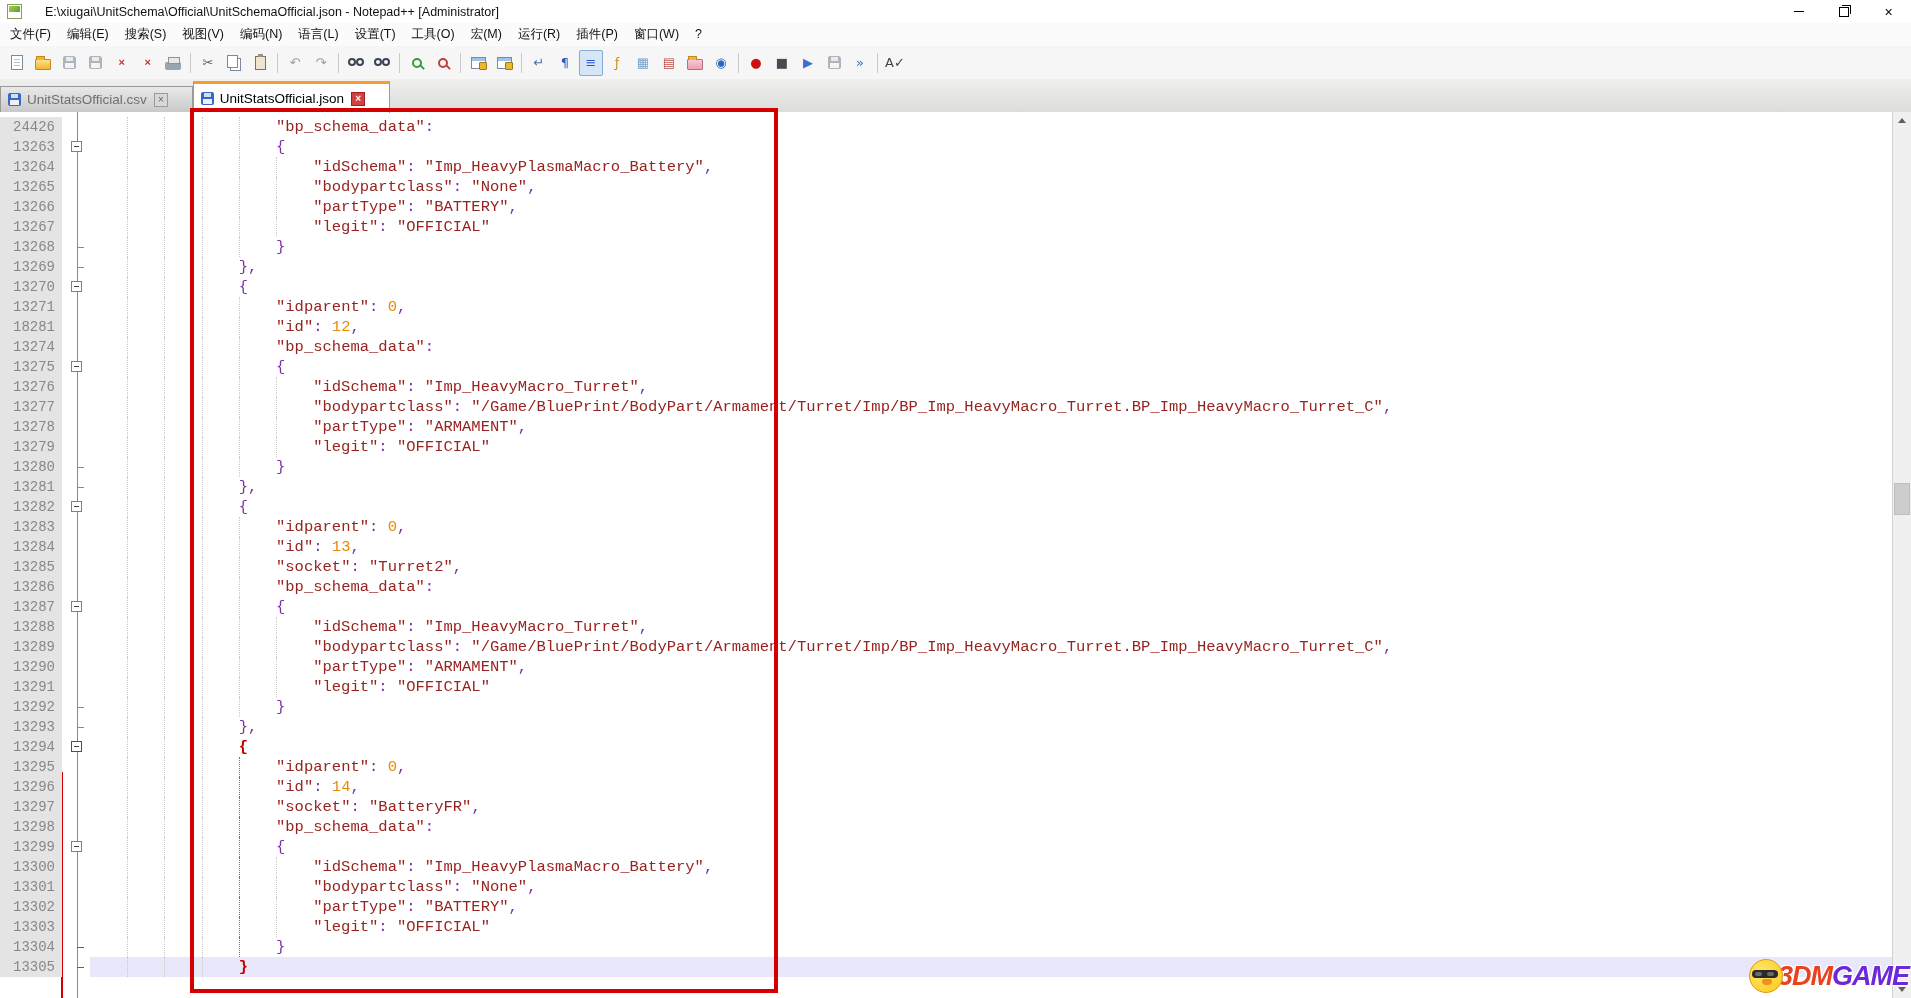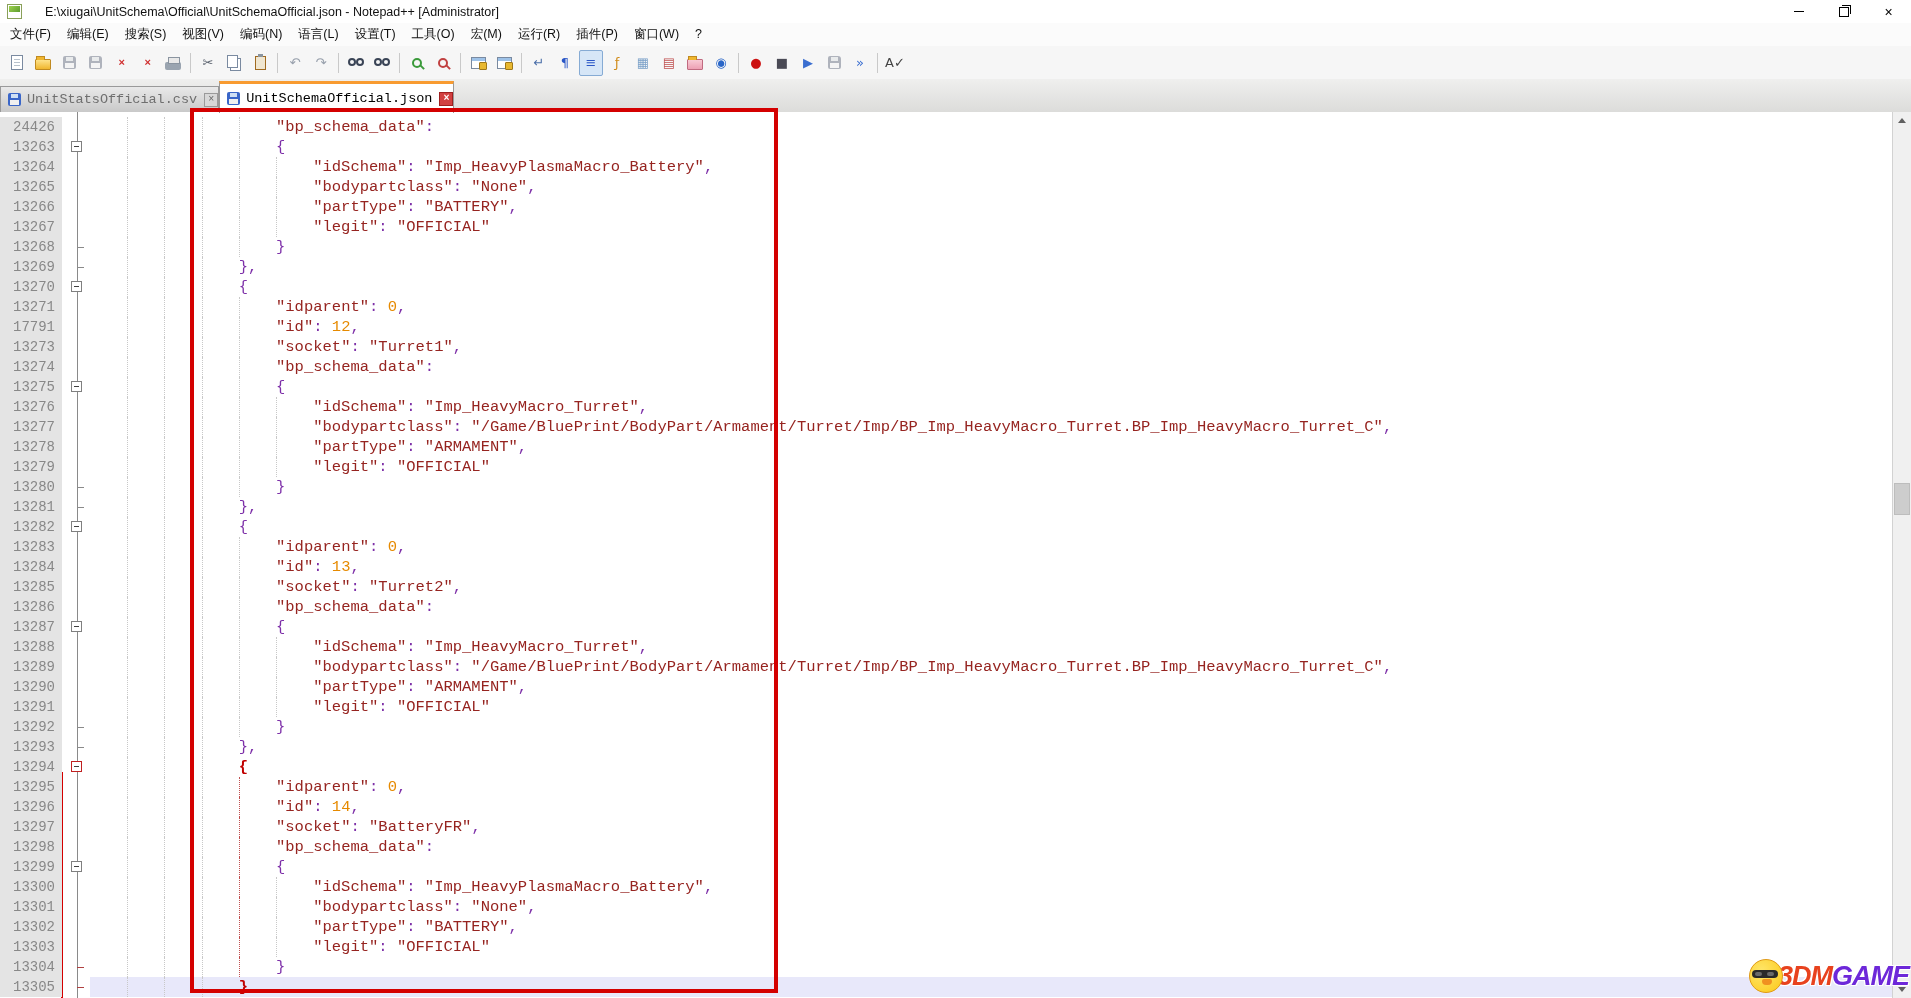--- a/index.html
+++ b/index.html
@@ -58,22 +58,22 @@
   .ic-win::before{content:"";position:absolute;left:0;top:0;right:0;height:3px;background:#9ec2e8;}
   .ic-win::after{content:"";position:absolute;right:-2px;bottom:-2px;width:6px;height:6px;background:#e8b830;border:1px solid #a07818;border-radius:1px;}
   .ic-pages{width:11px;height:13px;background:#fff;border:1px solid #7a8aa0;box-sizing:border-box;box-shadow:3px 3px 0 -1px #fff,3px 3px 0 0 #7a8aa0;margin:-3px 3px 0 0;}
   .ic-clip{width:11px;height:14px;background:#f0e6d0;border:1px solid #a06a20;box-sizing:border-box;}
   .ic-clip::before{content:"";position:absolute;left:2px;top:-3px;width:5px;height:3px;background:#8a949e;}
 
   
   .tabbar{position:absolute;left:0;top:79px;right:0;height:33px;
     background:linear-gradient(#efefee,#dcdcda);border-bottom:1px solid #8f8f8f;
     display:flex;align-items:flex-end;}
-  .tab{display:flex;align-items:center;height:26px;padding:0 0 0 7px;box-sizing:border-box;
-    border:1px solid #9a9a9a;border-bottom:none;font-family:Liberation Mono, monospace;
+  .tab{display:flex;align-items:center;height:26px;padding:0 24px 0 7px;box-sizing:border-box;
+    border:1px solid #9a9a9a;border-bottom:none;font-family:Liberation Sans, sans-serif;
     font-size:13.5px;white-space:nowrap;text-align:right;}
   .tab.inactive{background:linear-gradient(#e9e9e9,#c9c9c9);color:#6f6f6f;}
   .tab.active{background:#fff;color:#000;height:32px;border-top:3px solid #f89b30;position:relative;top:1px;z-index:3;}
   .floppy{width:13px;height:13px;background:#3a66c8;border-radius:2px;position:relative;margin-right:6px;flex:0 0 auto;}
   .floppy::before{content:"";position:absolute;left:3px;top:1px;width:7px;height:4px;background:#cfe0f4;}
   .floppy::after{content:"";position:absolute;left:2px;bottom:1px;width:9px;height:5px;background:#f0f0f0;}
   .tclose{margin-left:7px;width:12px;height:12px;display:flex;align-items:center;justify-content:center;
     font-size:10px;line-height:10px;flex:0 0 auto;}
   .tclose.gray{border:1px solid #9a9a9a;background:#d8d8d8;color:#666;}
   .tclose.red{background:#d24040;border:1px solid #a02020;color:#fff;font-weight:bold;}
@@ -276,21 +276,21 @@
     </div>
 
   <div class="tabbar">
     <div class="tab inactive">
       <span class="floppy"></span>
       <span class="tlabel">UnitStatsOfficial.csv</span>
       <span class="tclose gray">×</span>
     </div>
     <div class="tab active">
       <span class="floppy"></span>
-      <span class="tlabel">UnitSchemaOfficial.json</span>
+      <span class="tlabel">UnitStatsOfficial.json</span>
       <span class="tclose red">×</span>
     </div>
   </div>
 
   <div class="editor">
     <div class="foldline"></div>
     <div class="redscope"></div>
     <div class="rows" id="rows">
         <div class="row">
           <span class="ln">24426</span>
@@ -344,28 +344,23 @@
             <span class="fm"></span>
           </span>
           <span class="code"><span class="ig"></span><span class="ig gl"></span><span class="ig gl"></span><span class="ig gl"></span><span class="tk-p">{</span></span>
         </div>
         <div class="row">
           <span class="ln">13271</span>
           <span class="fold"></span>
           <span class="code"><span class="ig"></span><span class="ig gl"></span><span class="ig gl"></span><span class="ig gl"></span><span class="ig gl"></span><span class="tk-k">"idparent"</span><span class="tk-p">: </span><span class="tk-n">0</span><span class="tk-p">,</span></span>
         </div>
         <div class="row">
-          <span class="ln">17791</span>
+          <span class="ln">18281</span>
           <span class="fold"></span>
           <span class="code"><span class="ig"></span><span class="ig gl"></span><span class="ig gl"></span><span class="ig gl"></span><span class="ig gl"></span><span class="tk-k">"id"</span><span class="tk-p">: </span><span class="tk-n">12</span><span class="tk-p">,</span></span>
-        </div>
-        <div class="row">
-          <span class="ln">13273</span>
-          <span class="fold"></span>
-          <span class="code"><span class="ig"></span><span class="ig gl"></span><span class="ig gl"></span><span class="ig gl"></span><span class="ig gl"></span><span class="tk-k">"socket"</span><span class="tk-p">: </span><span class="tk-k">"Turret1"</span><span class="tk-p">,</span></span>
         </div>
         <div class="row">
           <span class="ln">13274</span>
           <span class="fold"></span>
           <span class="code"><span class="ig"></span><span class="ig gl"></span><span class="ig gl"></span><span class="ig gl"></span><span class="ig gl"></span><span class="tk-k">"bp_schema_data"</span><span class="tk-p">:</span></span>
         </div>
         <div class="row">
           <span class="ln">13275</span>
           <span class="fold">
             <span class="fm"></span>

